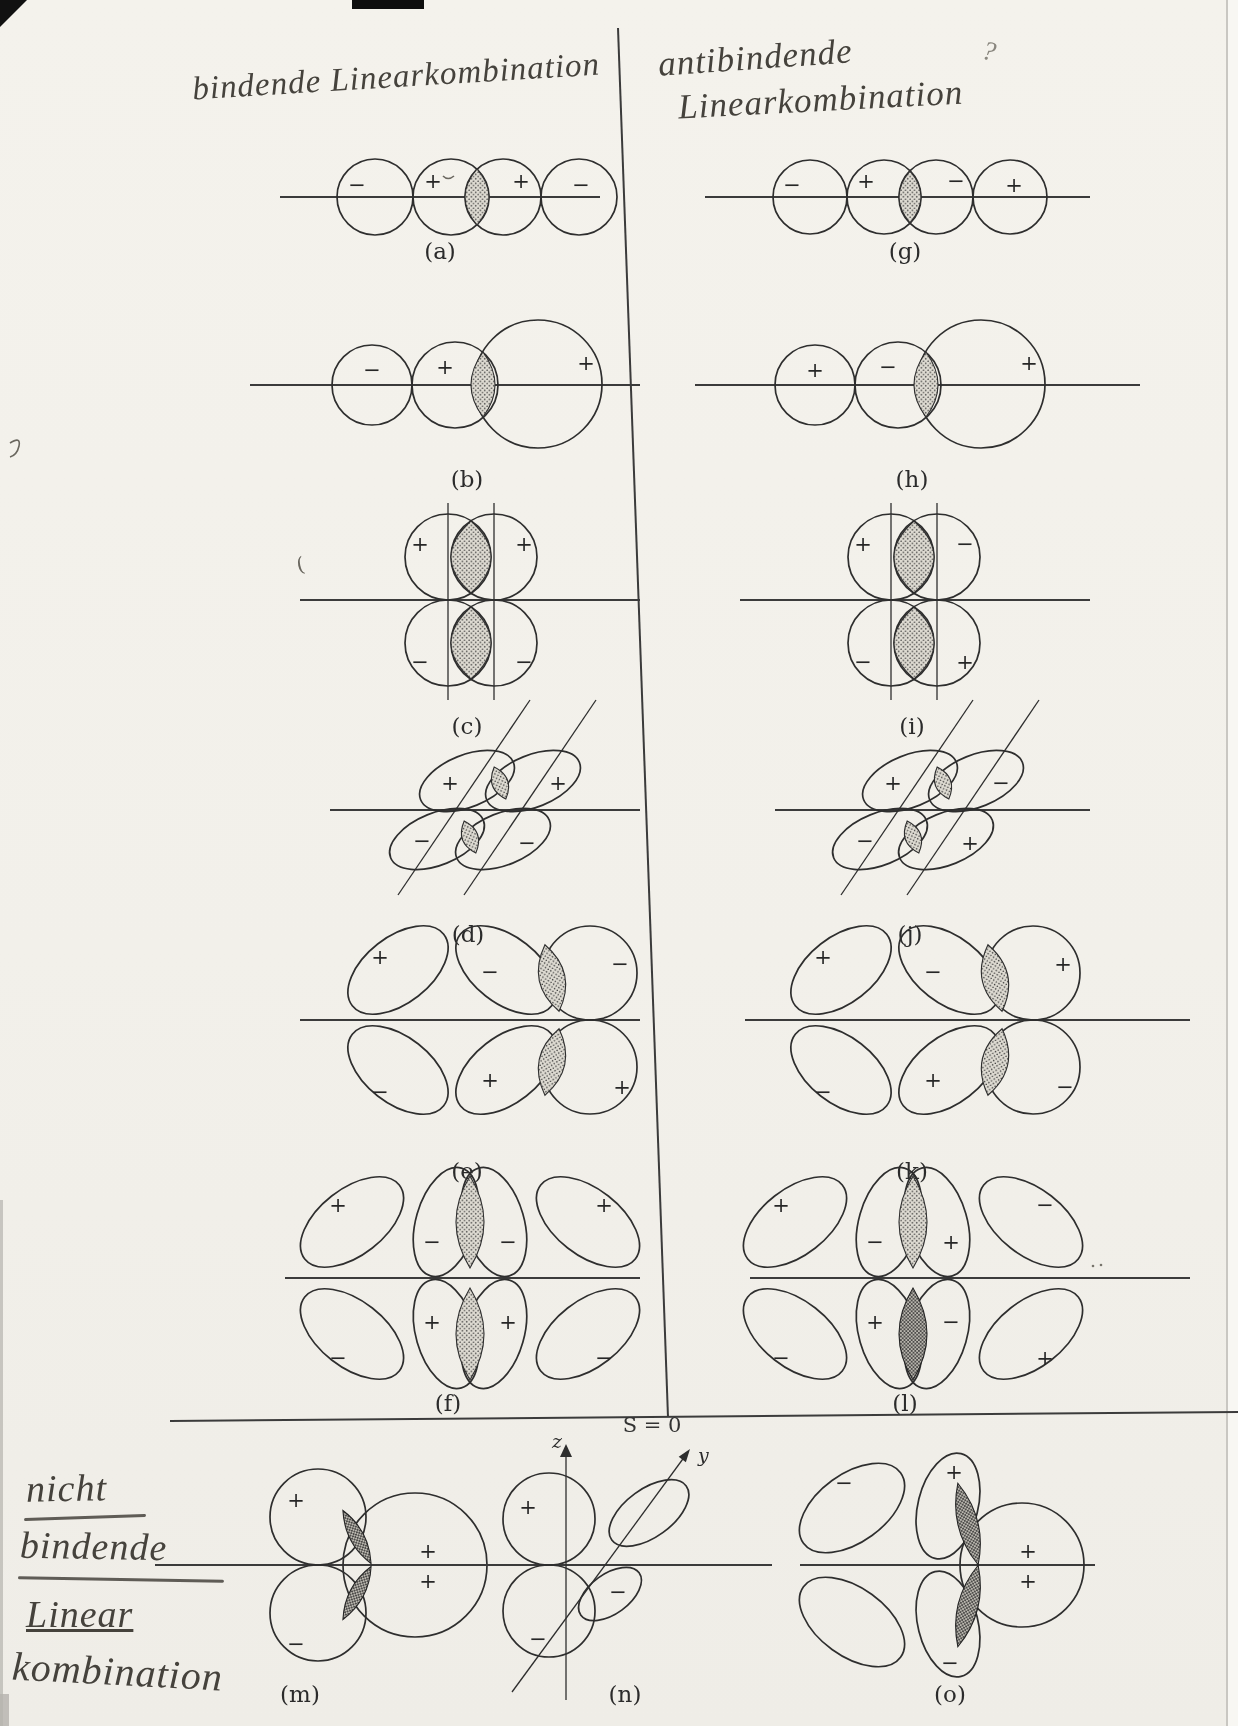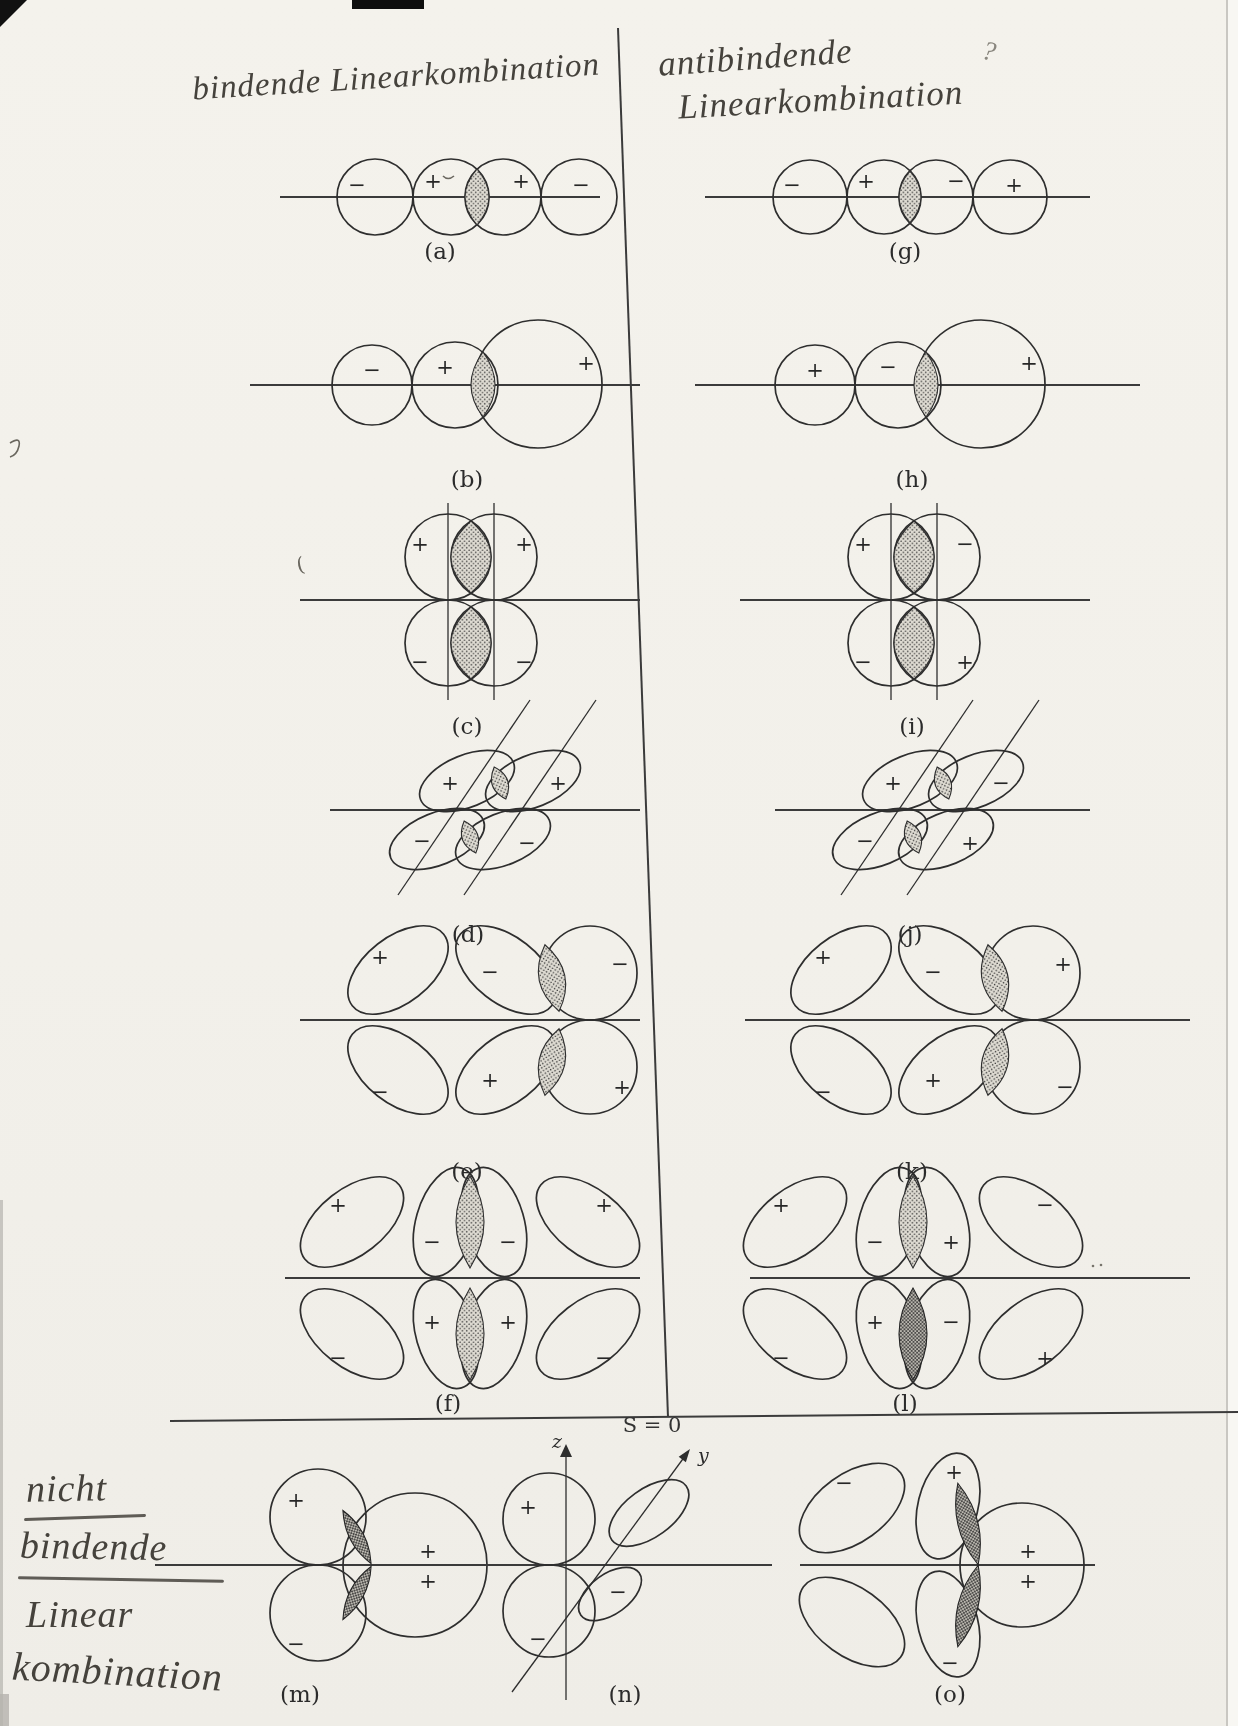--- a/index.html
+++ b/index.html
@@ -36,21 +36,21 @@
 
   <div class="hw" style="left:192px;top:58px;font-size:33px;transform:rotate(-3.5deg);">bindende Linearkombination</div>
   <div class="hw" style="left:658px;top:38px;font-size:35px;transform:rotate(-4deg);">antibindende</div>
   <div class="hw" style="left:678px;top:80px;font-size:35px;transform:rotate(-3deg);">Linearkombination</div>
   <div class="hw" style="left:982px;top:36px;font-size:27px;color:#8a877f;transform:rotate(12deg);">?</div>
 
   <div class="hw" style="left:26px;top:1466px;font-size:38px;transform:rotate(-1deg);">nicht</div>
   <div class="ul" style="left:24px;top:1516px;width:122px;transform:rotate(-2deg);"></div>
   <div class="hw" style="left:20px;top:1524px;font-size:38px;transform:rotate(1deg);">bindende</div>
   <div class="ul" style="left:18px;top:1578px;width:206px;transform:rotate(1deg);"></div>
-  <div class="hw" style="left:26px;top:1592px;font-size:38px;">Linear</div>
+  <div class="hw" style="left:26px;top:1592px;font-size:38px;text-decoration:underline;">Linear</div>
   <div class="hw" style="left:12px;top:1648px;font-size:40px;transform:rotate(3deg);">kombination</div>
 
   <svg width="1238" height="1726" viewBox="0 0 1238 1726">
     <defs>
       <pattern id="ht" width="4.5" height="4.5" patternUnits="userSpaceOnUse">
         <rect width="4.5" height="4.5" fill="#dedbd2"></rect>
         <circle cx="1.1" cy="1.1" r="0.75" fill="#3a3a3a"></circle>
         <circle cx="3.3" cy="3.3" r="0.75" fill="#3a3a3a"></circle>
       </pattern>
       <pattern id="htd" width="3.6" height="3.6" patternUnits="userSpaceOnUse">

